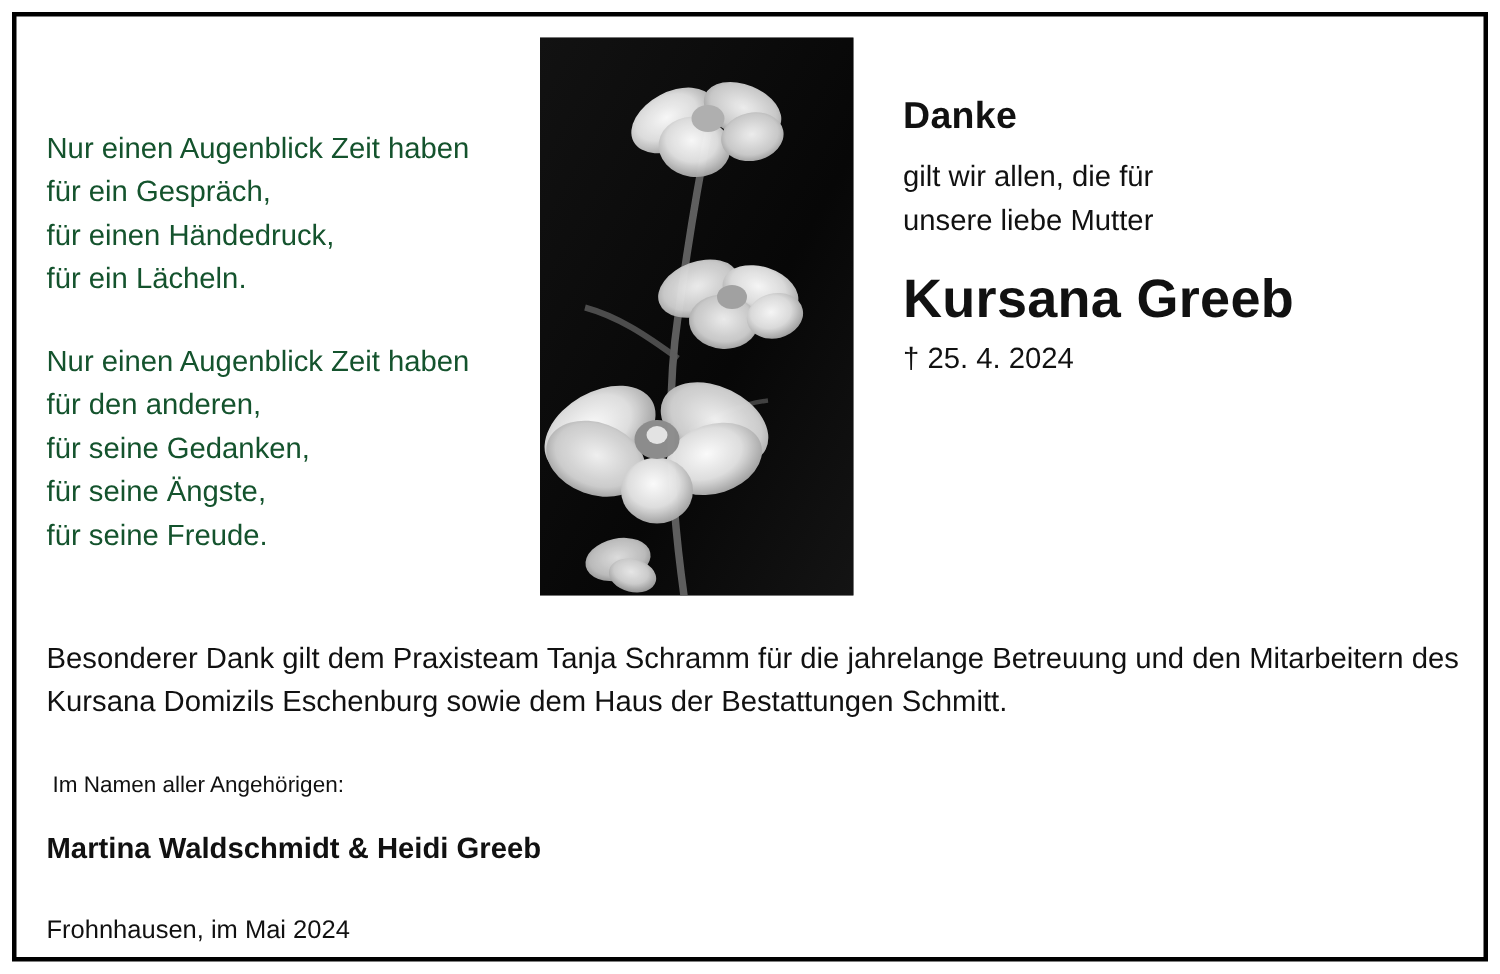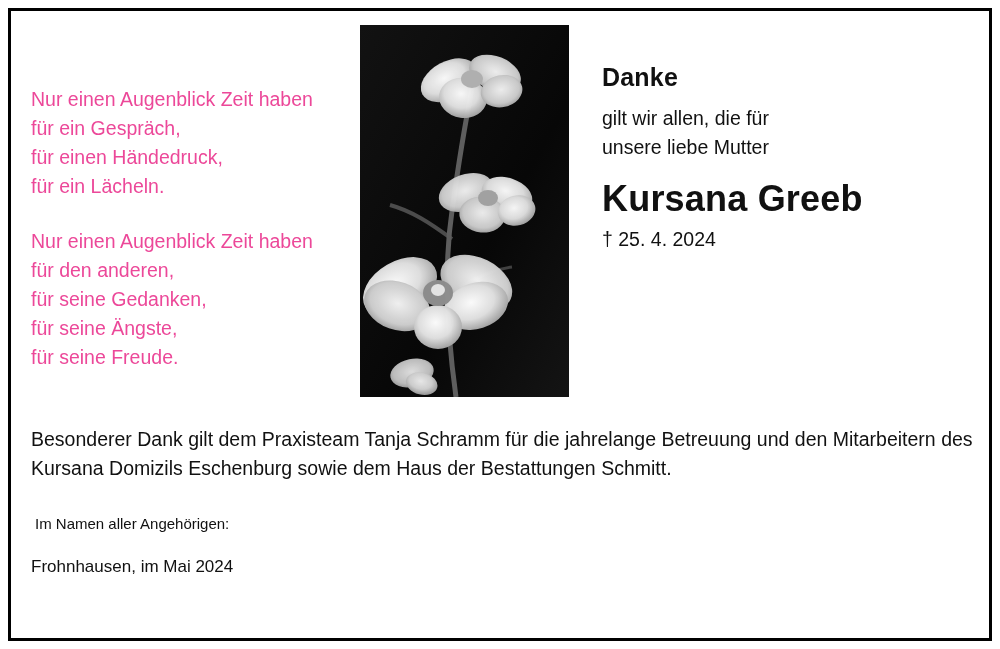--- a/index.html
+++ b/index.html
@@ -50,21 +50,21 @@
   .poem {
     position: absolute;
     left: 20px;
     top: 74px;
     width: 330px;
   }
   .poem p {
     margin: 0 0 26px 0;
     font-size: 19.5px;
     line-height: 29px;
-    color: #ec4899;
+    color: #14532d;
   }
   .poem p:last-child { margin-bottom: 0; }
 
   
   .photo {
     position: absolute;
     left: 349px;
     top: 14px;
     width: 209px;
     height: 372px;
@@ -232,17 +232,18 @@
 unsere liebe Mutter</div>
         <div class="name">Kursana Greeb</div>
         <div class="died">† 25. 4. 2024</div>
       </div>
 
     </div>
 
     <div class="bottom">
       <p class="para">Besonderer Dank gilt dem Praxisteam Tanja Schramm für die jahrelange Betreuung und den Mitarbeitern des Kursana Domizils Eschenburg sowie dem Haus der Bestattungen Schmitt.</p>
       <p class="im-namen">Im Namen aller Angehörigen:</p>
+      <p class="signers">Martina Waldschmidt &amp; Heidi Greeb</p>
       <p class="place">Frohnhausen, im Mai 2024</p>
     </div>
 
   </div>
 </div>
 
 </body></html>

